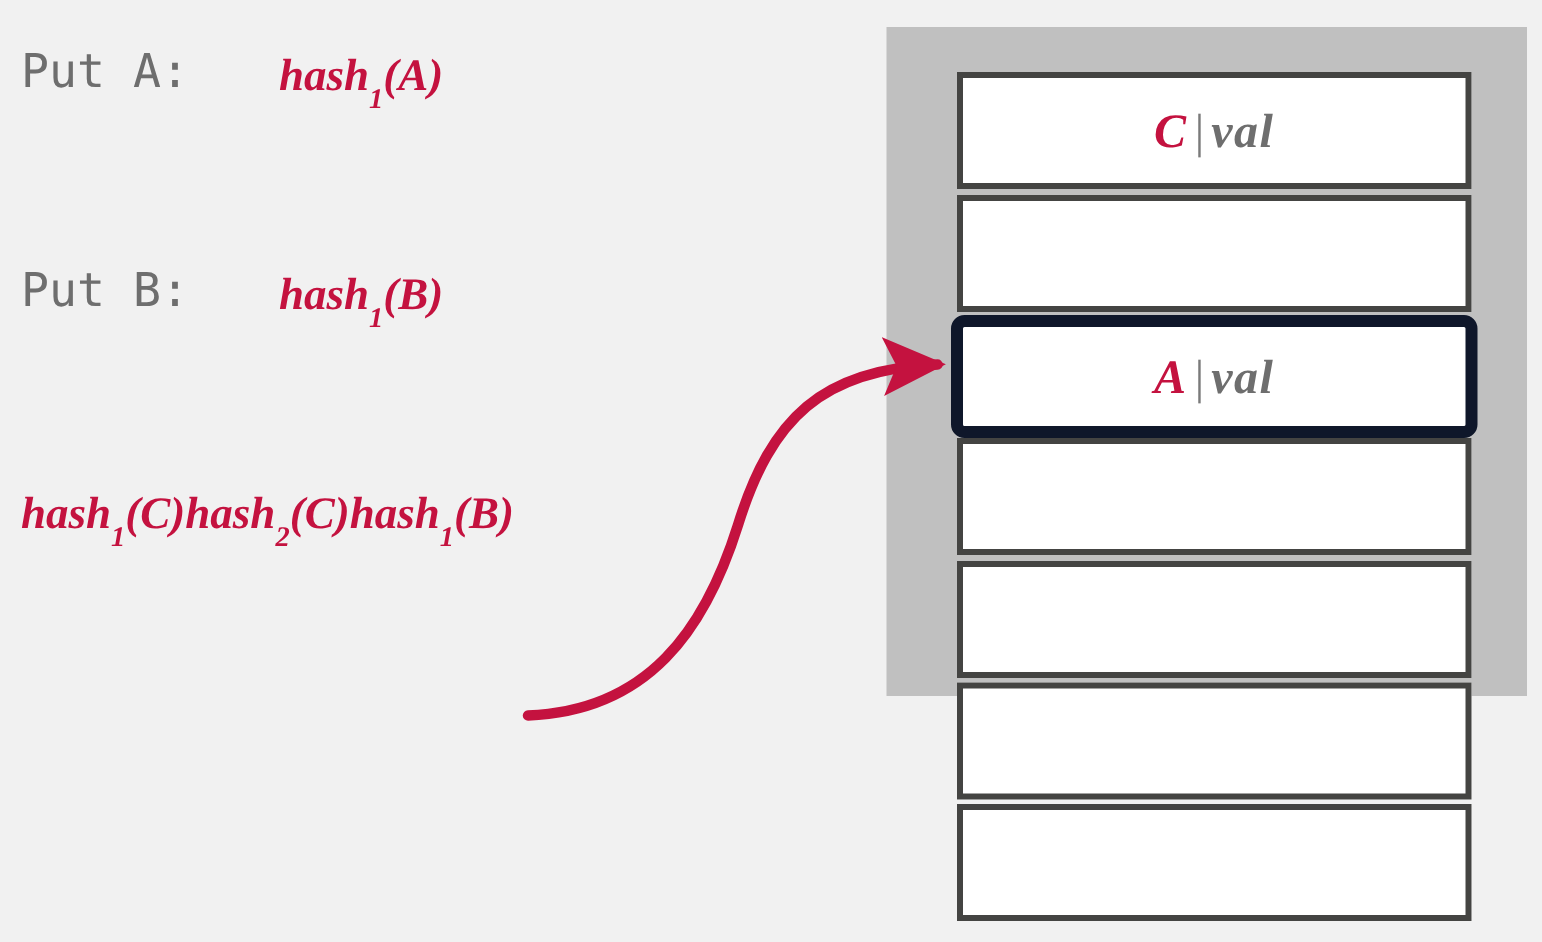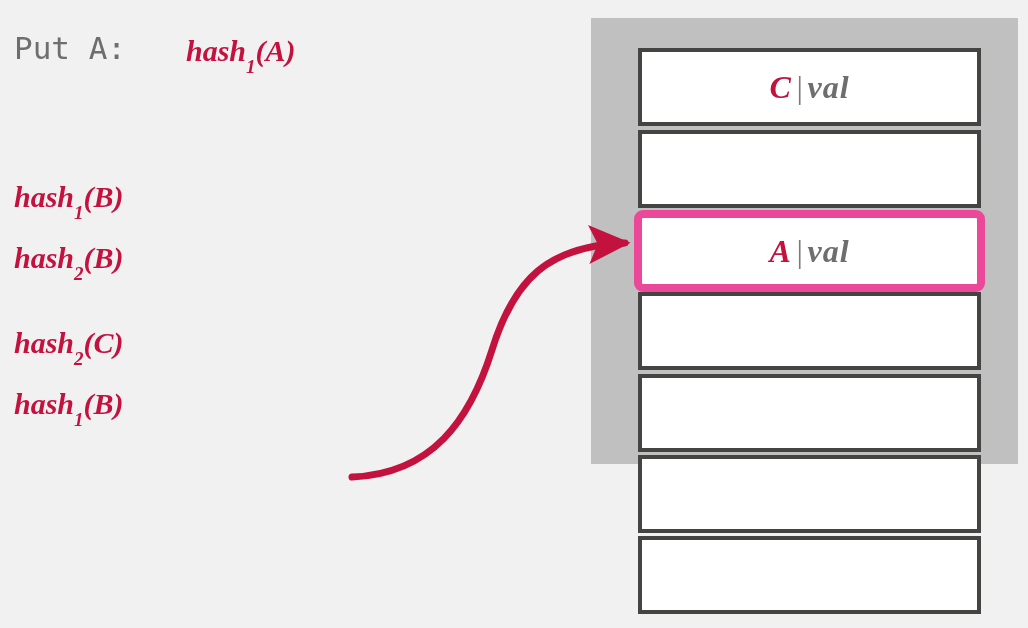--- a/index.html
+++ b/index.html
@@ -45,21 +45,21 @@
     font-weight: 400;
     color: #6e6e6e;
     letter-spacing: 0px;
     white-space: pre;
     line-height: 44px;
     width: 172px;
     flex: 0 0 172px;
   }
   .op-hashes {
     display: flex;
-    flex-direction: column;
+    flex-direction: row;
   }
   .hash {
     font-family: "Liberation Serif", "DejaVu Serif", serif;
     font-style: italic;
     font-weight: bold;
     font-size: 30px;
     color: #c4123f;
     line-height: 50px;
     white-space: nowrap;
     position: relative;
@@ -89,21 +89,21 @@
     width: 335px;
     height: 70px;
     background: #ffffff;
     border: 4px solid #444442;
     box-sizing: content-box;
     display: flex;
     align-items: center;
     justify-content: center;
   }
   .cell.highlight {
-    border: 8px solid #ec4899;
+    border: 8px solid #0f172a;
     border-radius: 9px;
     left: 43px;
     width: 335px;
     height: 66px;
   }
   .cell-text {
     font-family: "Liberation Serif", "DejaVu Serif", serif;
     font-style: italic;
     font-weight: bold;
     font-size: 32px;
@@ -138,28 +138,29 @@
   <div class="ops">
 
     <div class="op-group" data-row="0">
       <div class="op-label">Put A:</div>
       <div class="op-hashes">
         <div class="hash"><span>hash</span><span class="sub">1</span><span>(A)</span></div>
       </div>
     </div>
 
     <div class="op-group" data-row="1">
+      <div class="op-label">Put B:</div>
       <div class="op-hashes">
         <div class="hash"><span>hash</span><span class="sub">1</span><span>(B)</span></div>
-        <div class="hash"><span>hash</span><span class="sub">2</span><span>(B)</span></div>
       </div>
     </div>
 
     <div class="op-group" data-row="2">
       <div class="op-hashes">
+        <div class="hash"><span>hash</span><span class="sub">1</span><span>(C)</span></div>
         <div class="hash"><span>hash</span><span class="sub">2</span><span>(C)</span></div>
         <div class="hash"><span>hash</span><span class="sub">1</span><span>(B)</span></div>
       </div>
     </div>
 
   </div>
 
   <div class="panel">
 
     <div class="cell" style="top:30px;">

